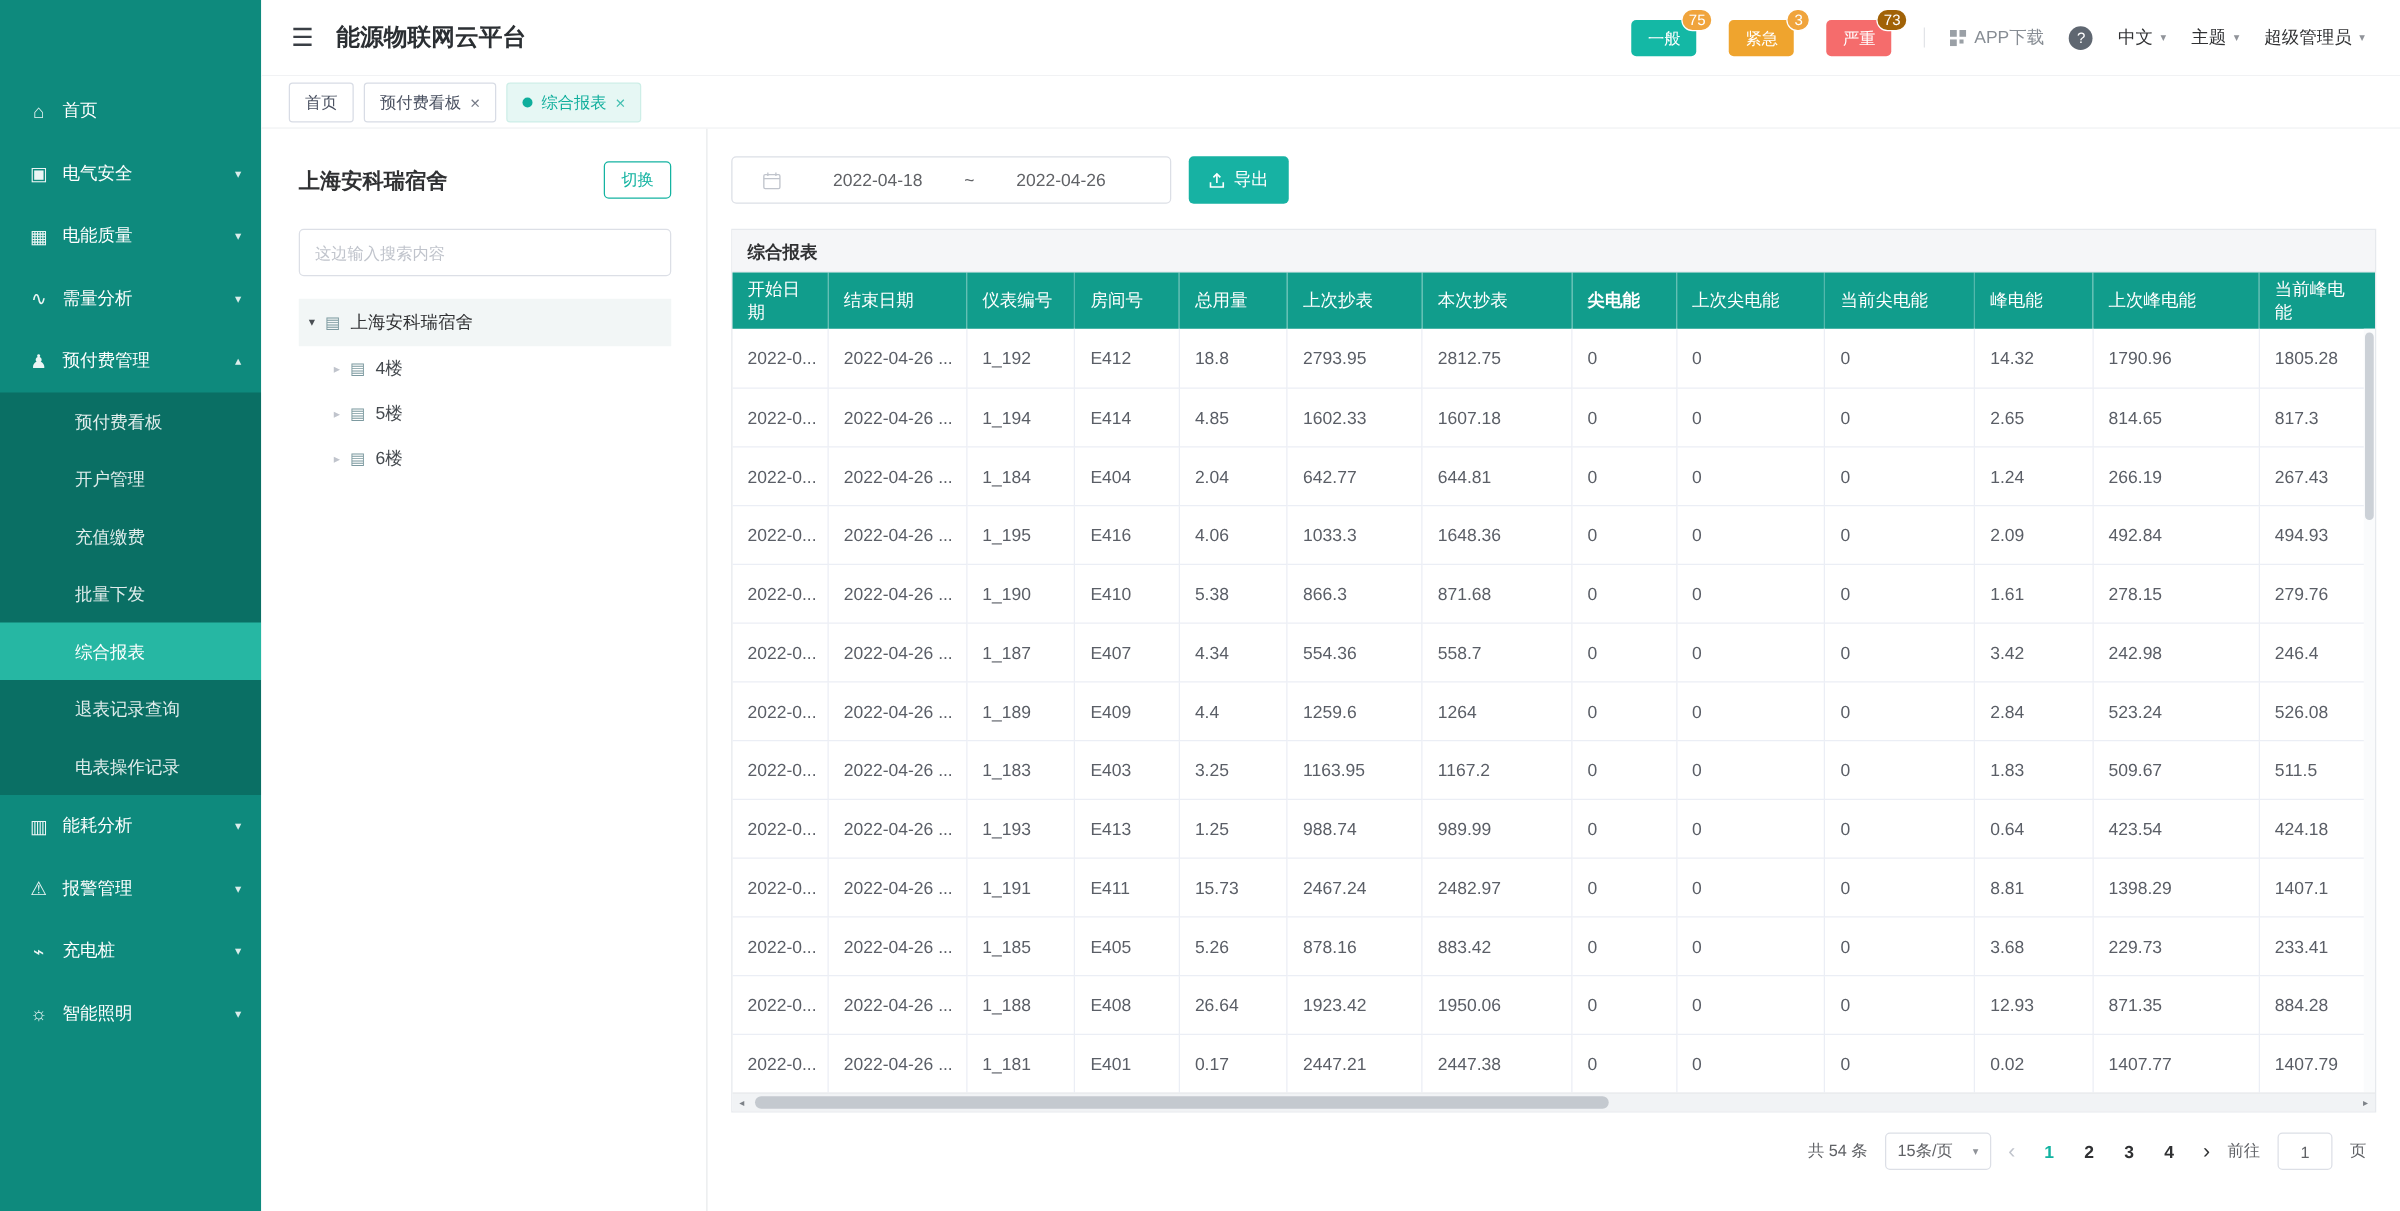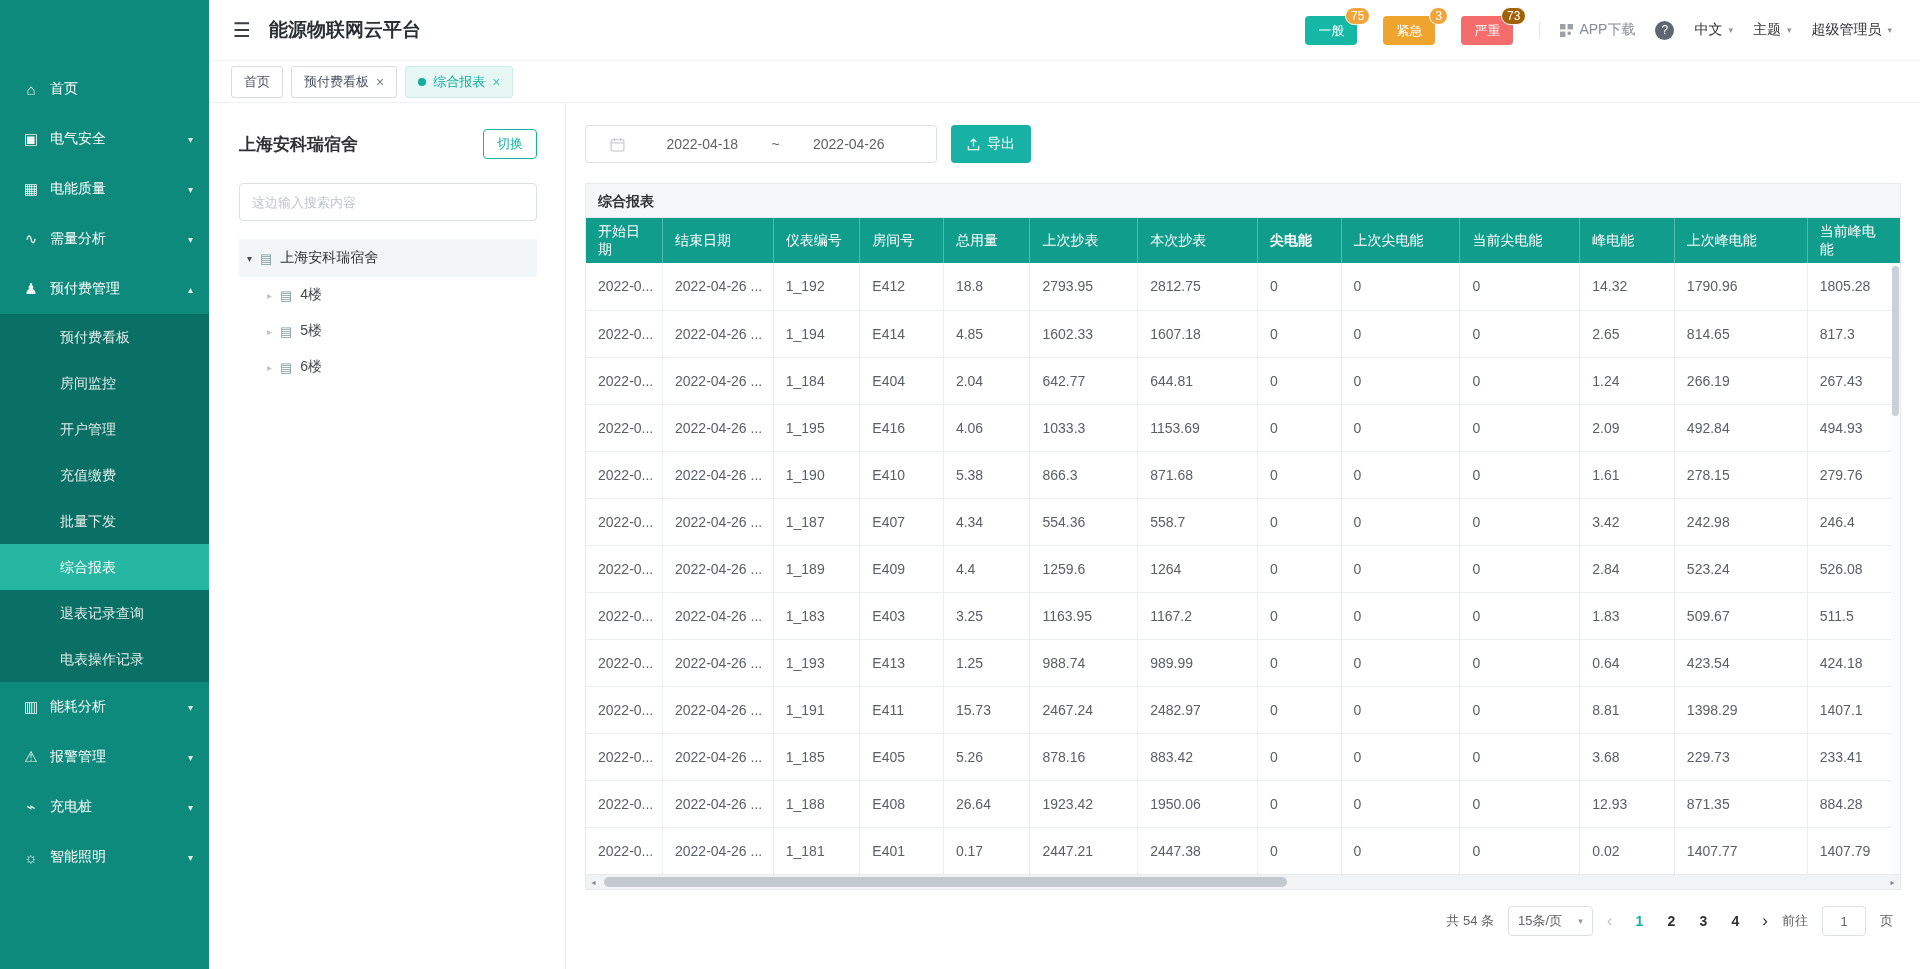--- a/index.html
+++ b/index.html
@@ -151,21 +151,20 @@
           <span class="mi-label">需量分析</span>
           <span class="mi-caret">▾</span>
         </div>
         <div class="menu-item">
           <span class="mi-icon">♟</span>
           <span class="mi-label">预付费管理</span>
           <span class="mi-caret">▴</span>
         </div>
         <div class="submenu">
           <div class="submenu-item">预付费看板</div>
-          <div class="submenu-item">房间监控</div>
           <div class="submenu-item">开户管理</div>
           <div class="submenu-item">充值缴费</div>
           <div class="submenu-item">批量下发</div>
           <div class="submenu-item active">综合报表</div>
           <div class="submenu-item">退表记录查询</div>
           <div class="submenu-item">电表操作记录</div>
         </div>
         <div class="menu-item">
           <span class="mi-icon">▥</span>
           <span class="mi-label">能耗分析</span>
@@ -372,21 +371,21 @@
                     <td>266.19</td>
                     <td>267.43</td>
                   </tr>
                   <tr>
                     <td>2022-0...</td>
                     <td>2022-04-26 ...</td>
                     <td>1_195</td>
                     <td>E416</td>
                     <td>4.06</td>
                     <td>1033.3</td>
-                    <td>1153.69</td>
+                    <td>1648.36</td>
                     <td>0</td>
                     <td>0</td>
                     <td>0</td>
                     <td>2.09</td>
                     <td>492.84</td>
                     <td>494.93</td>
                   </tr>
                   <tr>
                     <td>2022-0...</td>
                     <td>2022-04-26 ...</td>

